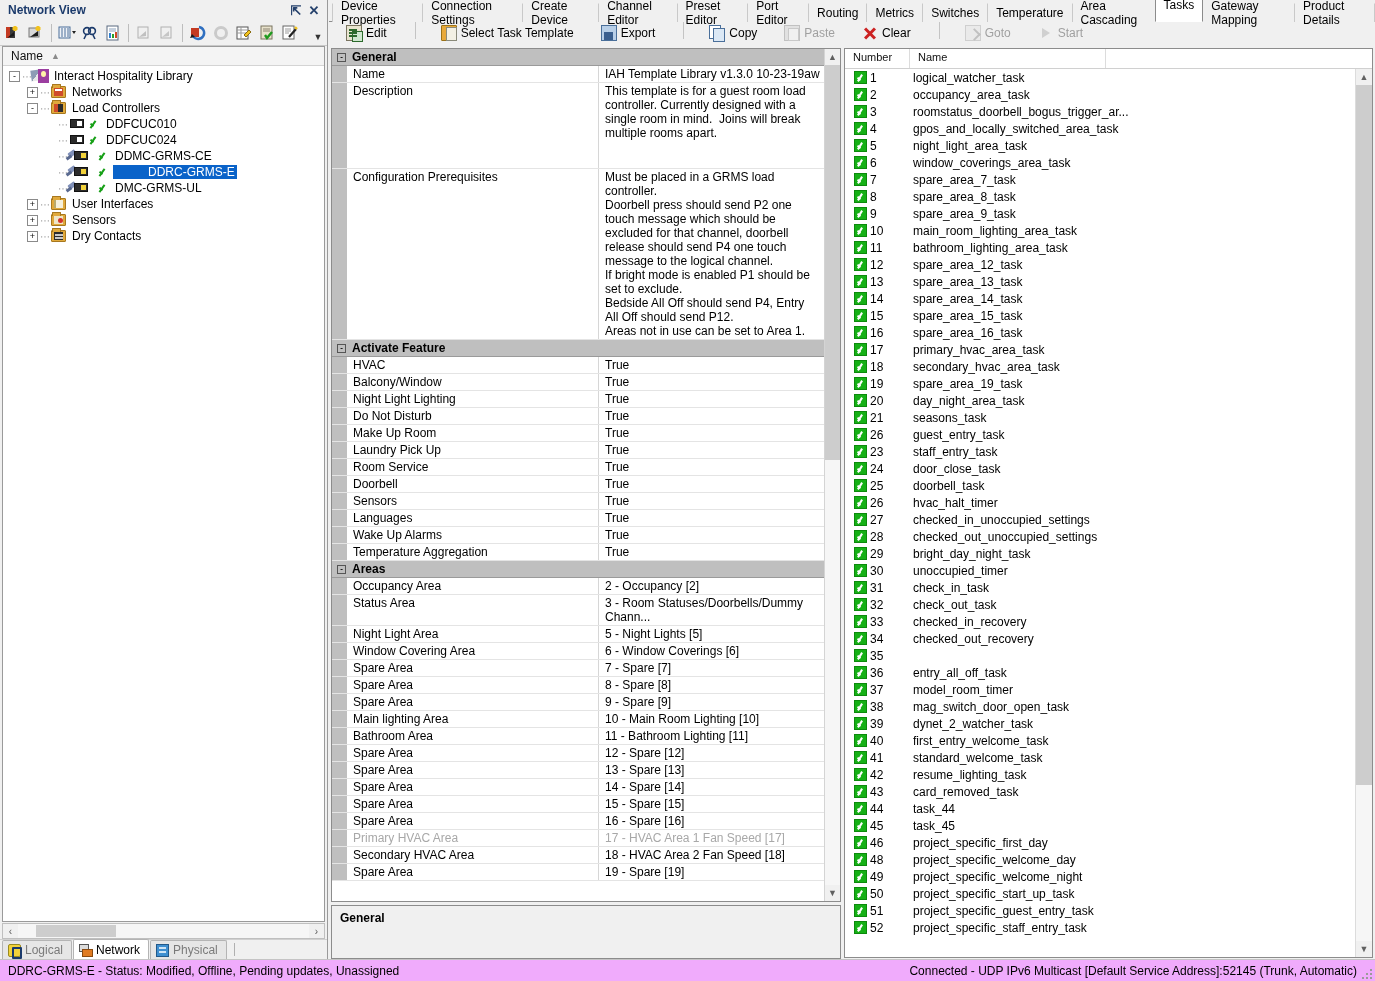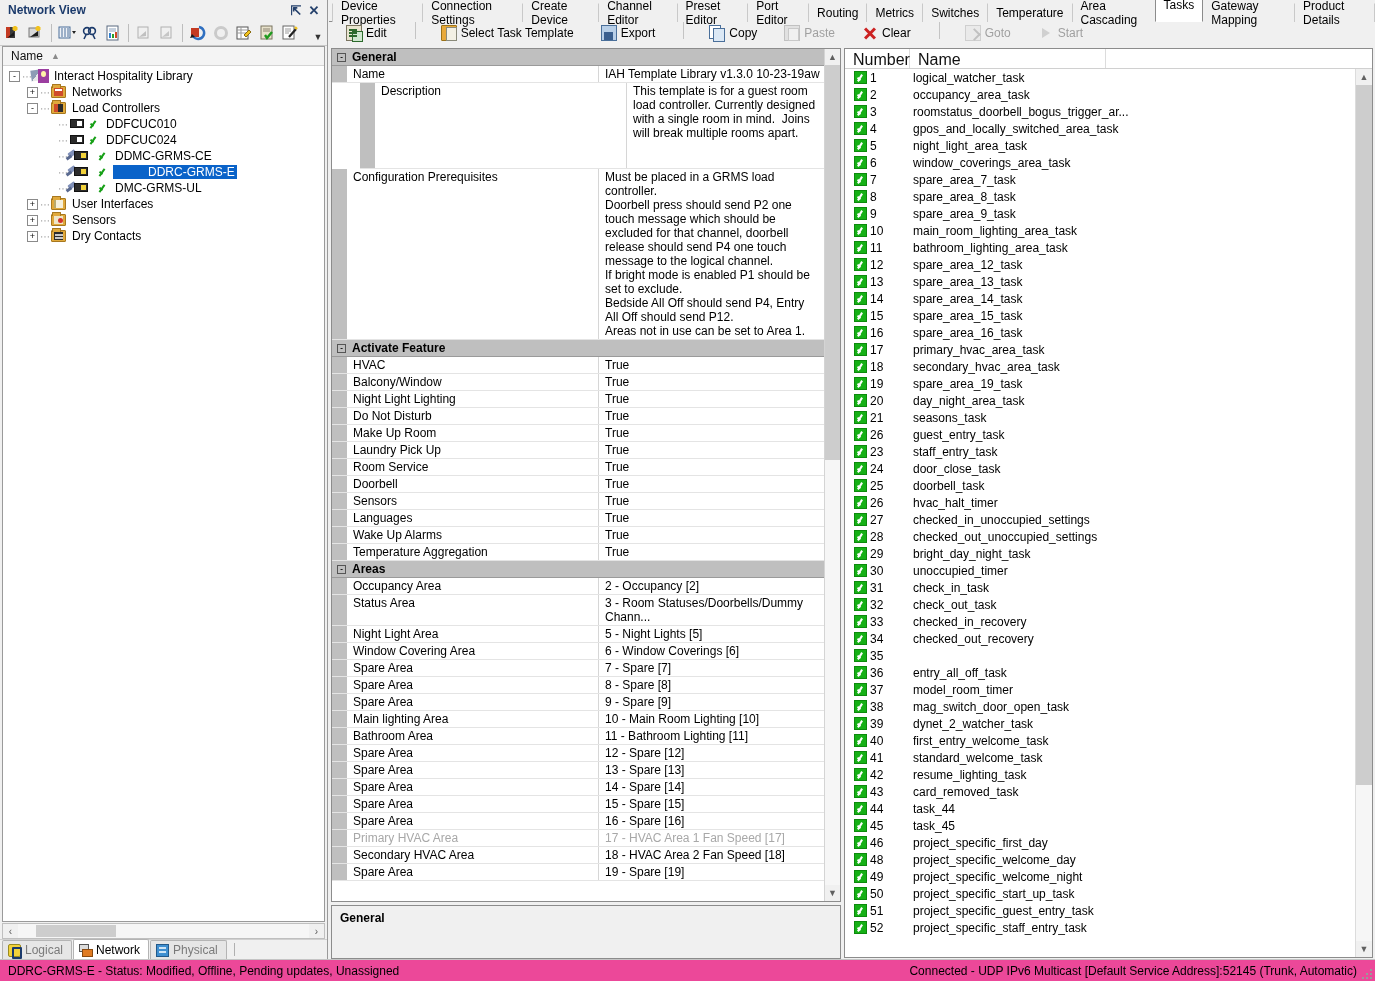--- a/index.html
+++ b/index.html
@@ -208,63 +208,63 @@
   }
   .pg-gut { width: 15px; background: #bfbfbf; flex: none; }
   .pg-name {
     width: 252px; flex: none; padding: 1px 4px 1px 6px;
     border-right: 1px solid #d6d6d6; font-size: 12px; color: #000;
     white-space: nowrap; overflow: hidden;
   }
   .pg-val { flex: 1; padding: 1px 4px 1px 6px; font-size: 12px; color: #000;
     white-space: pre-wrap; overflow: hidden; }
   .pgrow.dim .pg-name, .pgrow.dim .pg-val { color: #a8a8a8; }
-  .pgrow.tall { min-height: 86px; margin-left: 28px; }
+  .pgrow.tall { min-height: 86px; }
   .pgrow.tall2 { min-height: 143px; }
   .pg-vscroll {
     width: 16px; flex: none; background: #f0f0f0; border-left: 1px solid #d4d4d4;
     display: flex; flex-direction: column;
   }
   .vs-arrow { height: 16px; display: flex; align-items: center; justify-content: center;
      font-size: 9px; color: #606060; background: #f0f0f0; }
   .vs-track { flex: 1; position: relative; background: #f6f6f6; }
   .vs-thumb { position: absolute; left: 0; width: 15px; background: #cdcdcd; }
   .pg-desc {
     height: 54px; background: #f0f0f0; border: 1px solid #8c8c8c;
     padding: 5px 8px; font-weight: bold; font-size: 12px; color: #000;
   }
 
   
   .tasklist {
     flex: 1; background: #fff; border: 1px solid #8c8c8c;
     display: flex; flex-direction: column; overflow: hidden; margin-bottom: 1px;
   }
   .tl-head { display: flex; height: 20px; background: #fff; border-bottom: 1px solid #d0d0d0; }
-  .tl-th { font-size: 16px; color: #111; padding: 2px 0 0 8px; border-right: 1px solid #dcdcdc; }
+  .tl-th { font-size: 11px; color: #111; padding: 2px 0 0 8px; border-right: 1px solid #dcdcdc; }
   .tl-th.num { width: 65px; flex: none; }
   .tl-th.name { width: 196px; flex: none; }
   .tl-th.rest { flex: 1; border-right: none; }
   .tl-body { flex: 1; display: flex; overflow: hidden; }
   .tl-rows { flex: 1; overflow: hidden; }
   .tlrow { display: flex; align-items: center; height: 17px; font-size: 12px; }
   .tl-chk {
     width: 13px; height: 13px; margin: 0 3px 0 9px; flex: none;
     background: #16b016; border: 1px solid #0c8a0c; position: relative;
   }
   .tl-chk::before{content:"";position:absolute;left:2px;top:6px;width:4px;height:2px;background:#fff;transform:rotate(45deg);}
   .tl-chk::after{content:"";position:absolute;left:4px;top:2px;width:2px;height:8px;background:#fff;transform:rotate(32deg);}
   .tl-num { width: 40px; flex: none; color: #000; }
   .tl-name { flex: 1; color: #000; padding-left: 3px; white-space: nowrap; overflow: hidden; }
   .tl-vscroll { width: 17px; flex: none; background: #f0f0f0; border-left:1px solid #dcdcdc;
      display: flex; flex-direction: column; }
 
   
   #statusbar {
     position: absolute; left: 0; bottom: 0; width: 1375px; height: 22px;
-    background: #ec4899; border-top: 1px solid #c4c4c4;
+    background: #f0abfc; border-top: 1px solid #c4c4c4;
     display: flex; align-items: center; font-size: 12px; color: #000; justify-content: space-between;
   }
   #statusbar .left { padding-left: 8px; flex: 1; }
   #statusbar .right { padding-right: 18px; }
   .grip { position:absolute; right:3px; bottom:2px; width:12px; height:12px; }
   .grip i { position:absolute; width:2px; height:2px; background:#9a9a9a; }
 </style>
 </head>
 <body>
 

